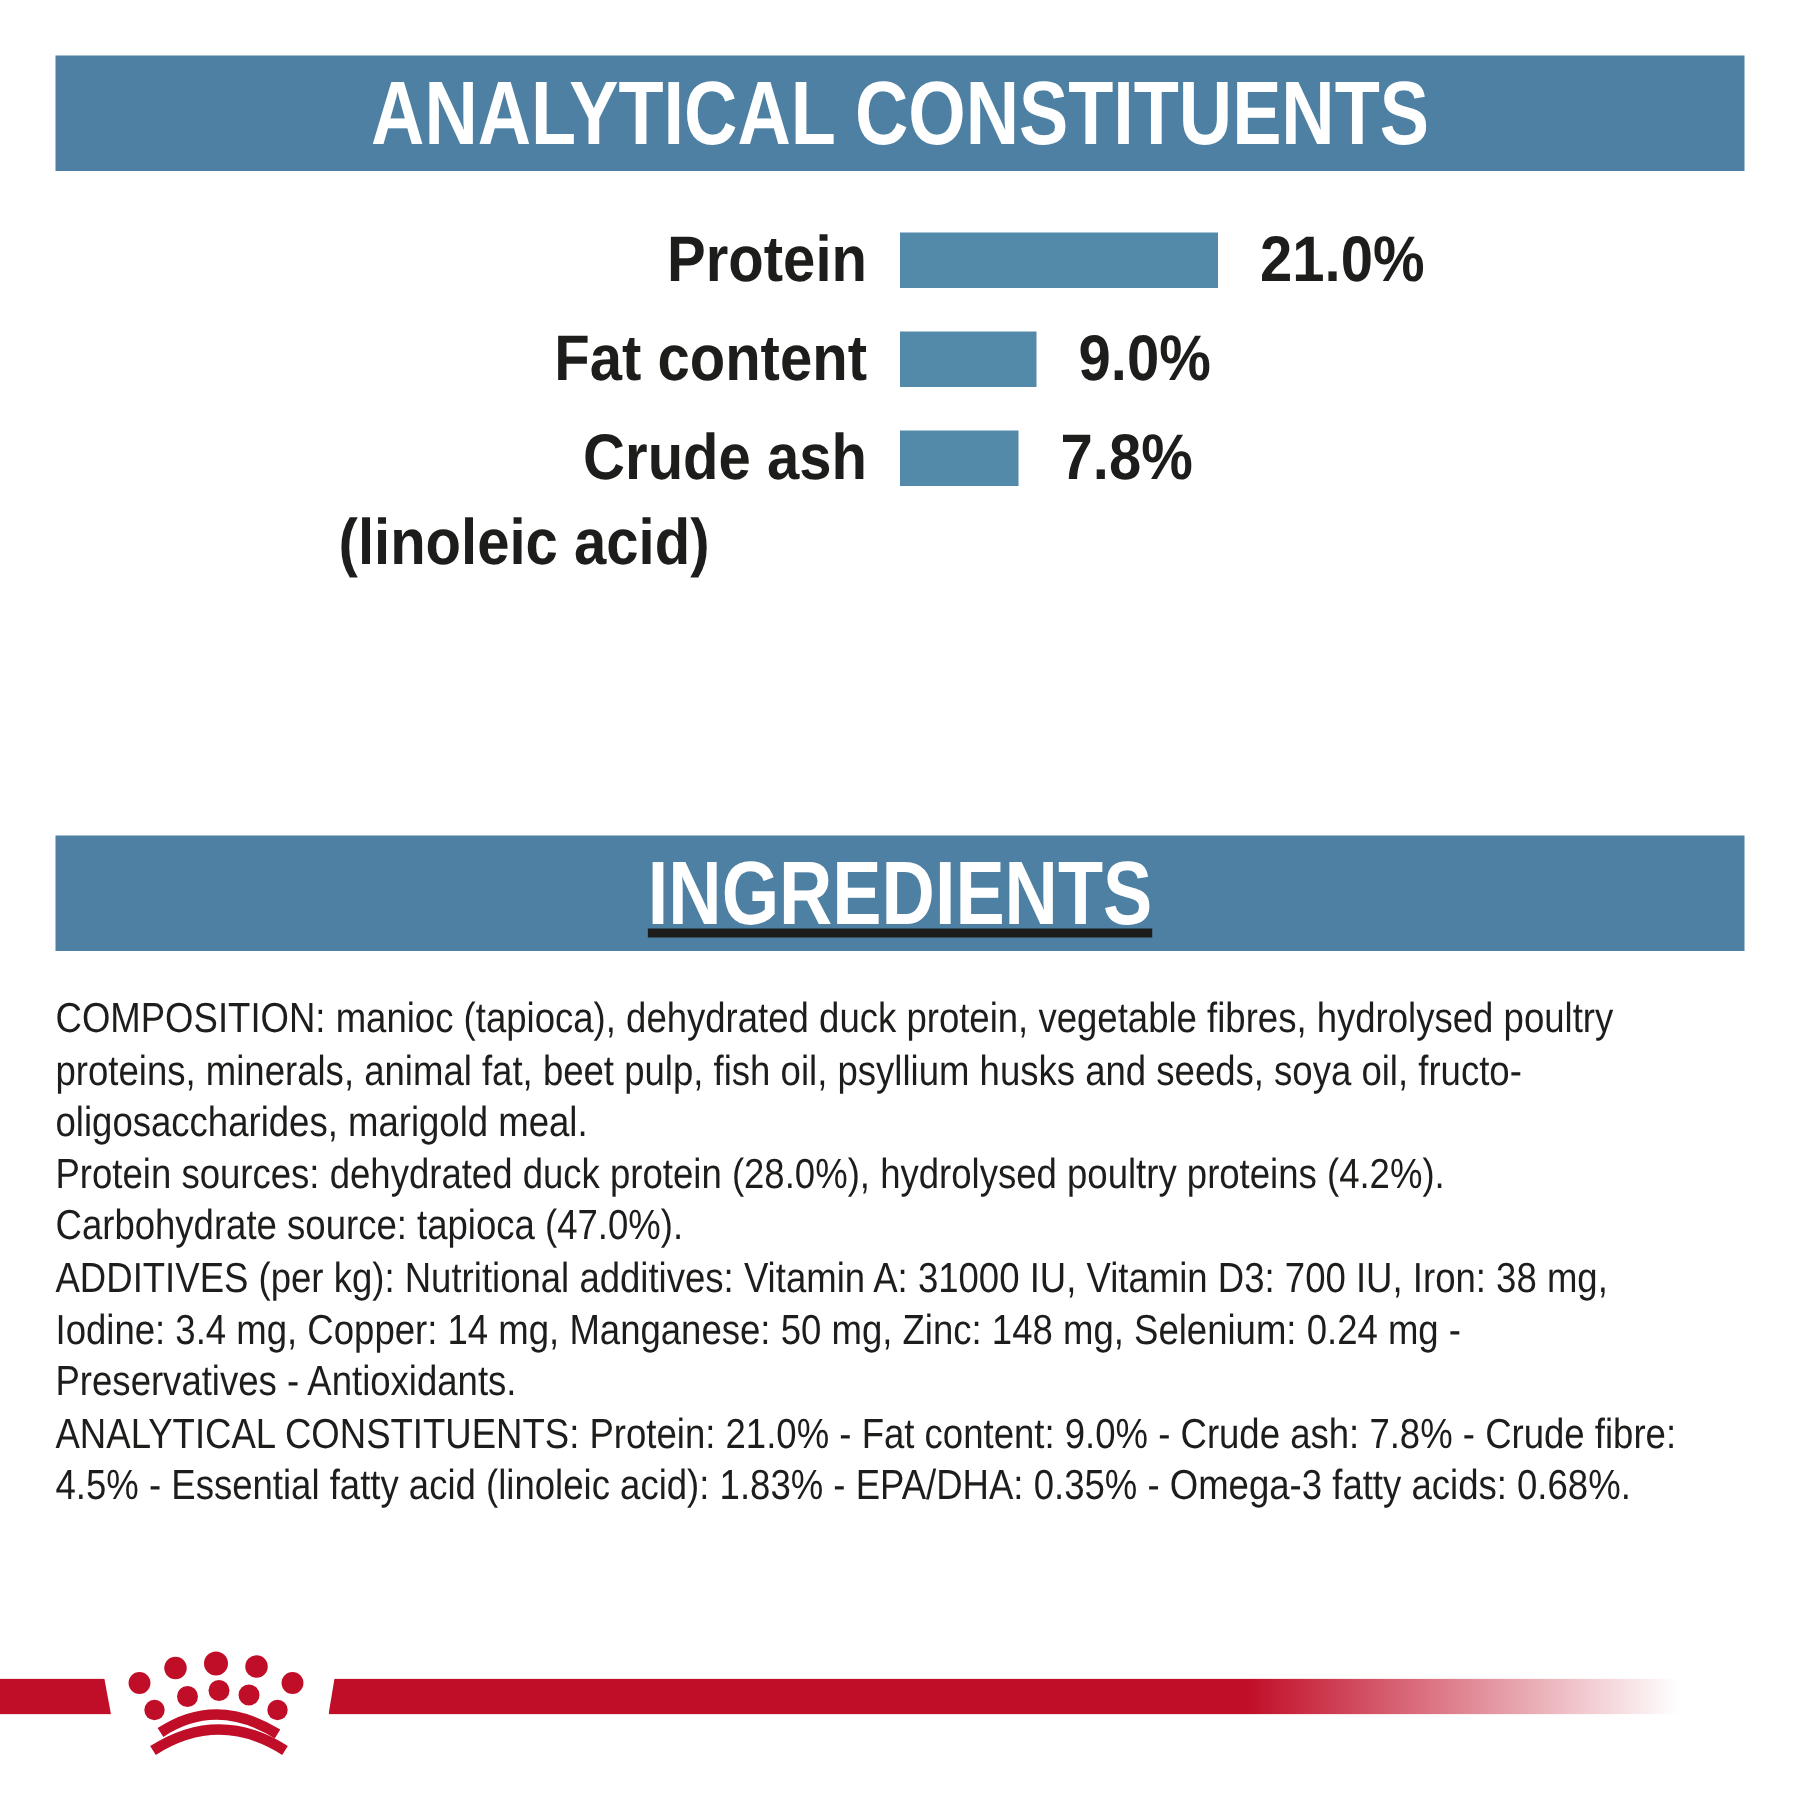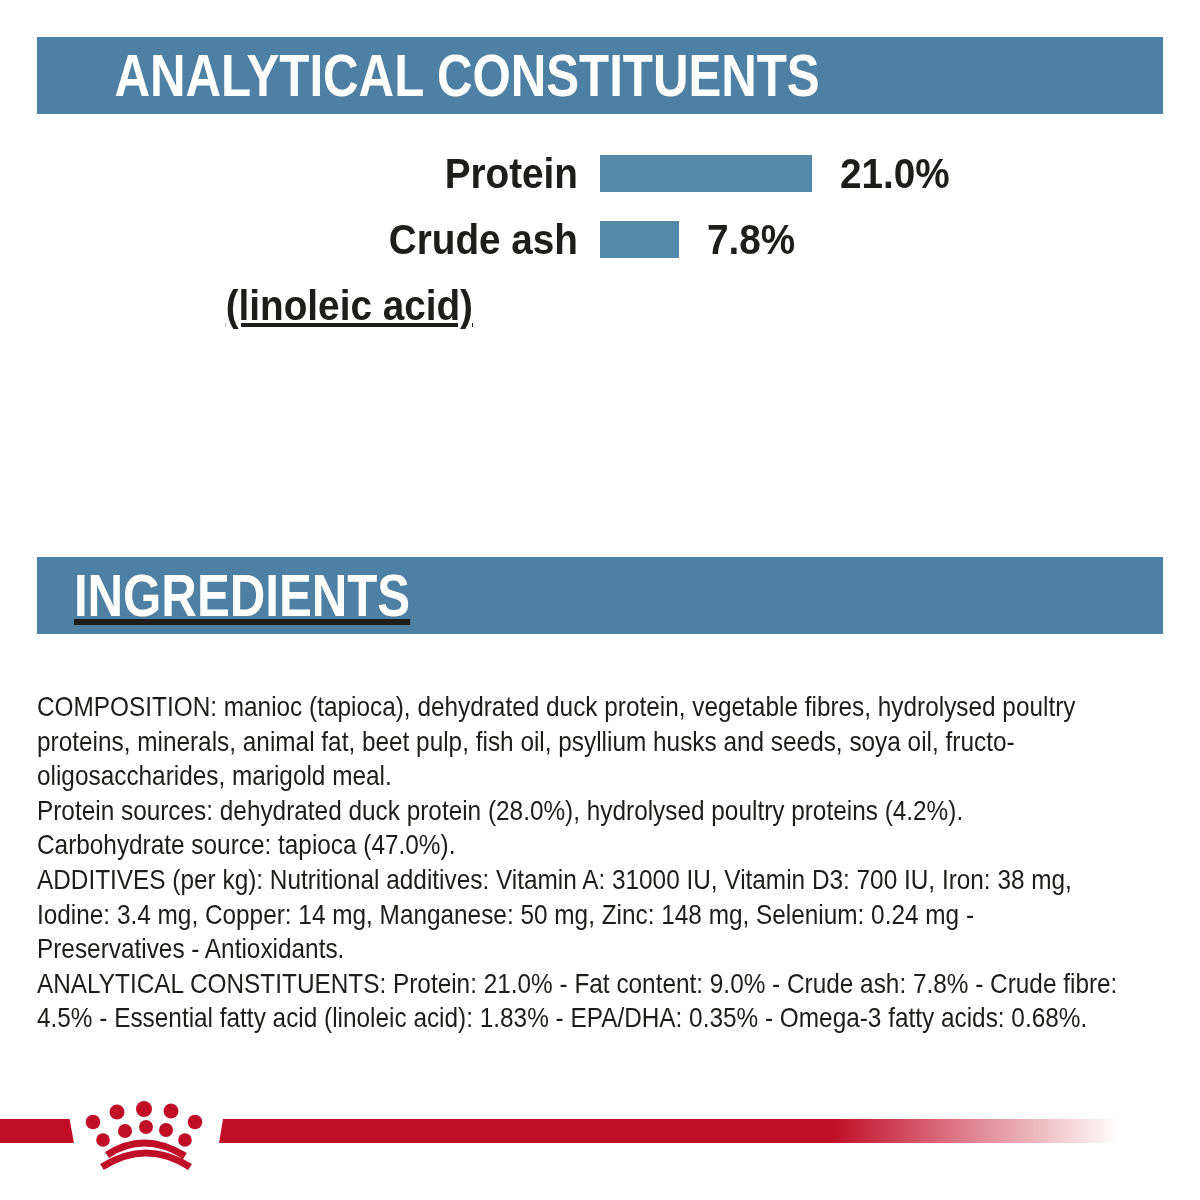--- a/index.html
+++ b/index.html
@@ -13,21 +13,21 @@
     width:1200px;height:1200px;
     background:#ffffff;
     position:relative;
     overflow:hidden;
     font-family:"Liberation Sans", sans-serif;
     color:var(--ink);
   }
   .band{
     position:absolute;left:37px;width:1126px;height:77px;
     background:var(--band-blue);
-    display:flex;align-items:center;justify-content:flex-start;
+    display:flex;align-items:center;justify-content:center;
   }
   .band-title{
     color:#ffffff;
     font-weight:bold;
     font-size:60px;
     letter-spacing:0px;
     transform:scaleX(0.82);
     transform-origin:center center;
     white-space:nowrap;
   }
@@ -58,35 +58,35 @@
   }
   .chart-value{
     font-weight:bold;
     font-size:43px;
     margin-left:28px;
     white-space:nowrap;
     transform:scaleX(0.9);
     transform-origin:0 50%;
   }
   .chart-sub-row{
-    display:flex;align-items:center;height:66px;width:1200px;text-decoration:underline;
+    display:flex;align-items:flex-start;height:66px;width:1200px;
   }
   .chart-sub-label{
     width:473px;
     text-align:right;
     font-weight:bold;
     font-size:43px;
     white-space:nowrap;
     transform:scaleX(0.9);
     transform-origin:100% 50%;
   }
 
   
   .text-block{
-    position:absolute;top:690px;left:37px;width:1126px;
+    position:absolute;top:662px;left:37px;width:1126px;
   }
   .text-line{
     font-size:28px;
     line-height:34.6px;
     white-space:nowrap;
     transform:scaleX(0.87);
     transform-origin:0 50%;
   }
 
   
@@ -110,20 +110,25 @@
 
 <div class="band" id="band-analytical">
   <div class="band-title">ANALYTICAL CONSTITUENTS</div>
 </div>
 
 <div class="chart">
   <div class="chart-row">
     <div class="chart-label">Protein</div>
     <div class="chart-bar" style="width: 212px; background: rgb(83, 137, 169);"></div>
     <div class="chart-value">21.0%</div>
+  </div>
+  <div class="chart-row">
+    <div class="chart-label">Fat content</div>
+    <div class="chart-bar" style="width: 91px; background: rgb(83, 137, 169);"></div>
+    <div class="chart-value">9.0%</div>
   </div>
   <div class="chart-row">
     <div class="chart-label">Crude ash</div>
     <div class="chart-bar" style="width: 79px; background: rgb(83, 137, 169);"></div>
     <div class="chart-value">7.8%</div>
   </div>
   <div class="chart-sub-row">
     <div class="chart-sub-label">(linoleic acid)</div>
   </div>
 </div>

